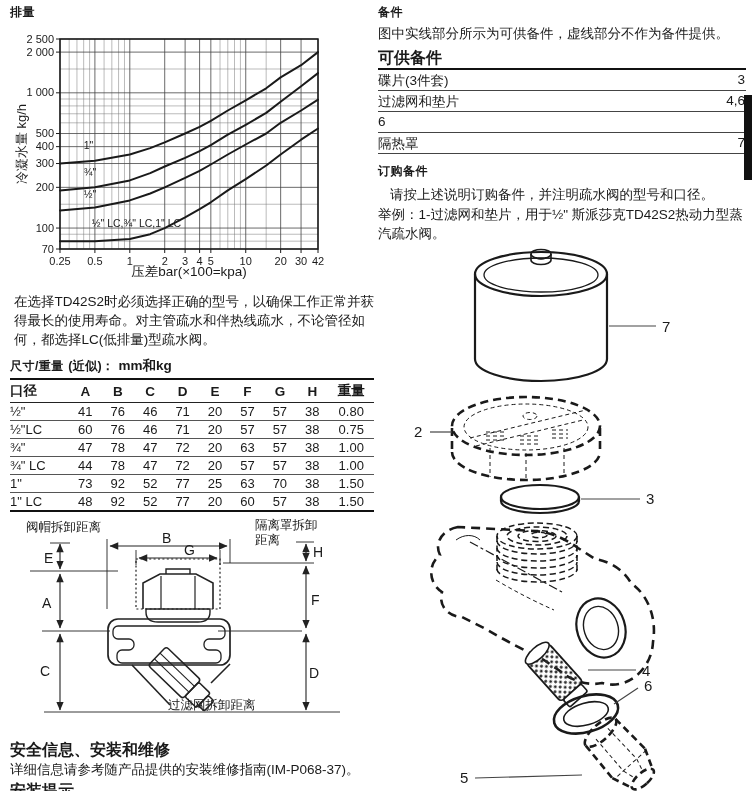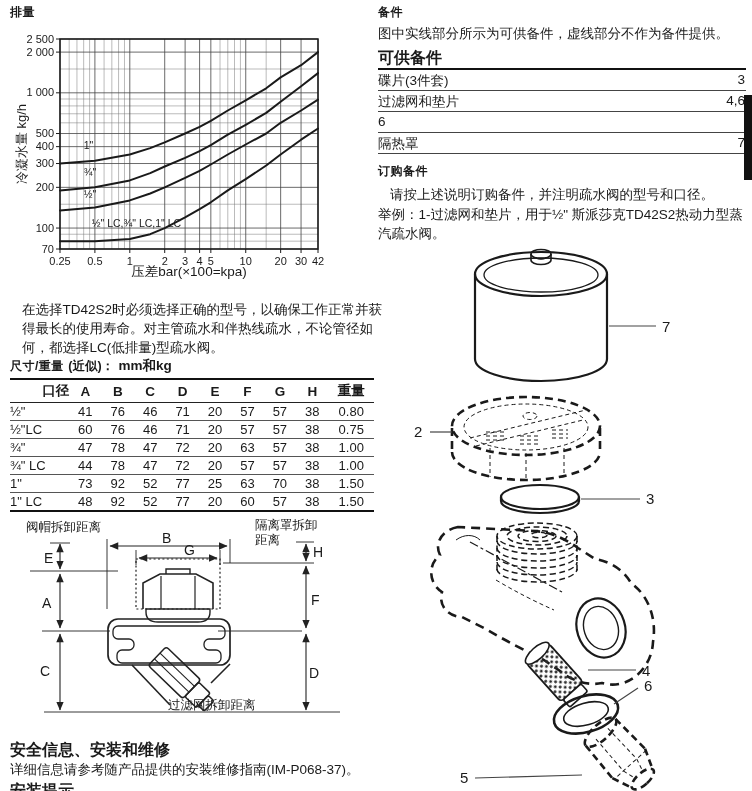--- a/index.html
+++ b/index.html
@@ -7,21 +7,21 @@
        font-family:"Liberation Sans","DejaVu Sans",sans-serif;position:relative;overflow:hidden;}
   .abs{position:absolute;}
   .h1{font-size:12px;font-weight:bold;letter-spacing:.5px;}
   .h2{font-size:16px;font-weight:bold;}
   .body-text{font-size:13.5px;line-height:19px;}
   
   #dims-table{border-collapse:collapse;width:364px;font-size:13px;border-top:2.5px solid #111;border-bottom:2.5px solid #111;}
   #dims-table th{font-size:13.5px;font-weight:bold;padding:2px 0;border-bottom:1.5px solid #222;text-align:center;}
   #dims-table td{padding:1px 0;border-bottom:1px solid #555;text-align:center;}
   #dims-table .c0{text-align:left;width:60px;}
-  #dims-table th.c0{text-align:right;margin-left:11px;}
+  #dims-table th.c0{text-align:left;margin-left:11px;}
   #dims-table .cw{width:33px;}
   #dims-table .clast{width:46px;}
   
   #spares-list{width:368px;border-top:2.5px solid #111;}
   .spare-row{display:flex;justify-content:space-between;align-items:flex-start;
              font-size:13.5px;border-bottom:1.2px solid #444;padding:2px 1px 2px 0;height:16px;}
   .spare-row .ref{font-weight:normal;}
   .page-tab{position:absolute;right:0;top:95px;width:8px;height:85px;background:#111;}
   svg text{font-family:"Liberation Sans","DejaVu Sans",sans-serif;fill:#1a1a1a;}
   .cutoff{height:10px;overflow:hidden;}
@@ -119,21 +119,21 @@
     <path d="M48.0,162.4 L82.9,159.3 L117.8,152.4 L138.2,145.1 L152.7,138.5 L173.1,129.9 L187.6,123.2 L198.8,117.2 L215.8,106.7 L233.7,96.8 L254.2,84.9 L268.6,73.7 L289.1,58.2 L306.0,45.1" fill="none" stroke="#1a1a1a" stroke-width="2" stroke-linecap="round" stroke-linejoin="round"></path>
     <text x="71.66545448657153" y="147.9038760262497" font-size="10.5">¾"</text>
     <path d="M48.0,182.4 L82.9,179.5 L117.8,172.4 L138.2,165.5 L152.7,159.3 L173.1,149.9 L187.6,142.8 L198.8,136.5 L215.8,126.5 L233.7,116.5 L254.2,105.5 L268.6,94.8 L289.1,82.5 L306.0,71.7" fill="none" stroke="#1a1a1a" stroke-width="2" stroke-linecap="round" stroke-linejoin="round"></path>
     <text x="71.66545448657153" y="169.5817859312163" font-size="10.5">½"</text>
     <path d="M48.0,213.2 L82.9,213.2 L117.8,211.0 L138.2,206.2 L152.7,200.1 L173.1,189.3 L187.6,181.1 L198.8,174.3 L215.8,162.4 L233.7,151.1 L254.2,137.5 L268.6,126.5 L289.1,111.7 L306.0,100.5" fill="none" stroke="#1a1a1a" stroke-width="2" stroke-linecap="round" stroke-linejoin="round"></path>
     <text x="79.78557052311032" y="198.88864008055694" font-size="10.5">½" LC,¾" LC,1" LC</text>
     <text x="177" y="248" font-size="13.5" text-anchor="middle">压差bar(×100=kpa)</text>
     <text x="14" y="116" font-size="13" text-anchor="middle" transform="rotate(-90 14 116)">冷凝水量 kg/h</text>
   </svg>
 
-<p class="abs body-text" style="left:10px;top:288px;width:364px;margin:12px;">在选择TD42S2时必须选择正确的型号，以确保工作正常并获得最长的使用寿命。对主管疏水和伴热线疏水，不论管径如何，都选择LC(低排量)型疏水阀。</p>
+<p class="abs body-text" style="left:10px;top:288px;width:364px;margin:4px;">在选择TD42S2时必须选择正确的型号，以确保工作正常并获得最长的使用寿命。对主管疏水和伴热线疏水，不论管径如何，都选择LC(低排量)型疏水阀。</p>
 
 <div class="abs" style="left:10px;top:356px;width:364px;">
   <span class="h1">尺寸/重量</span>
   <span style="font-size:12.5px;font-weight:bold;">(近似)：</span>
   <span style="font-size:13.5px;font-weight:bold;">mm和kg</span>
 </div>
 
 <table id="dims-table" class="abs" style="left:10px;top:378px;">
   <thead>
       <tr id="dims-thead-row">

